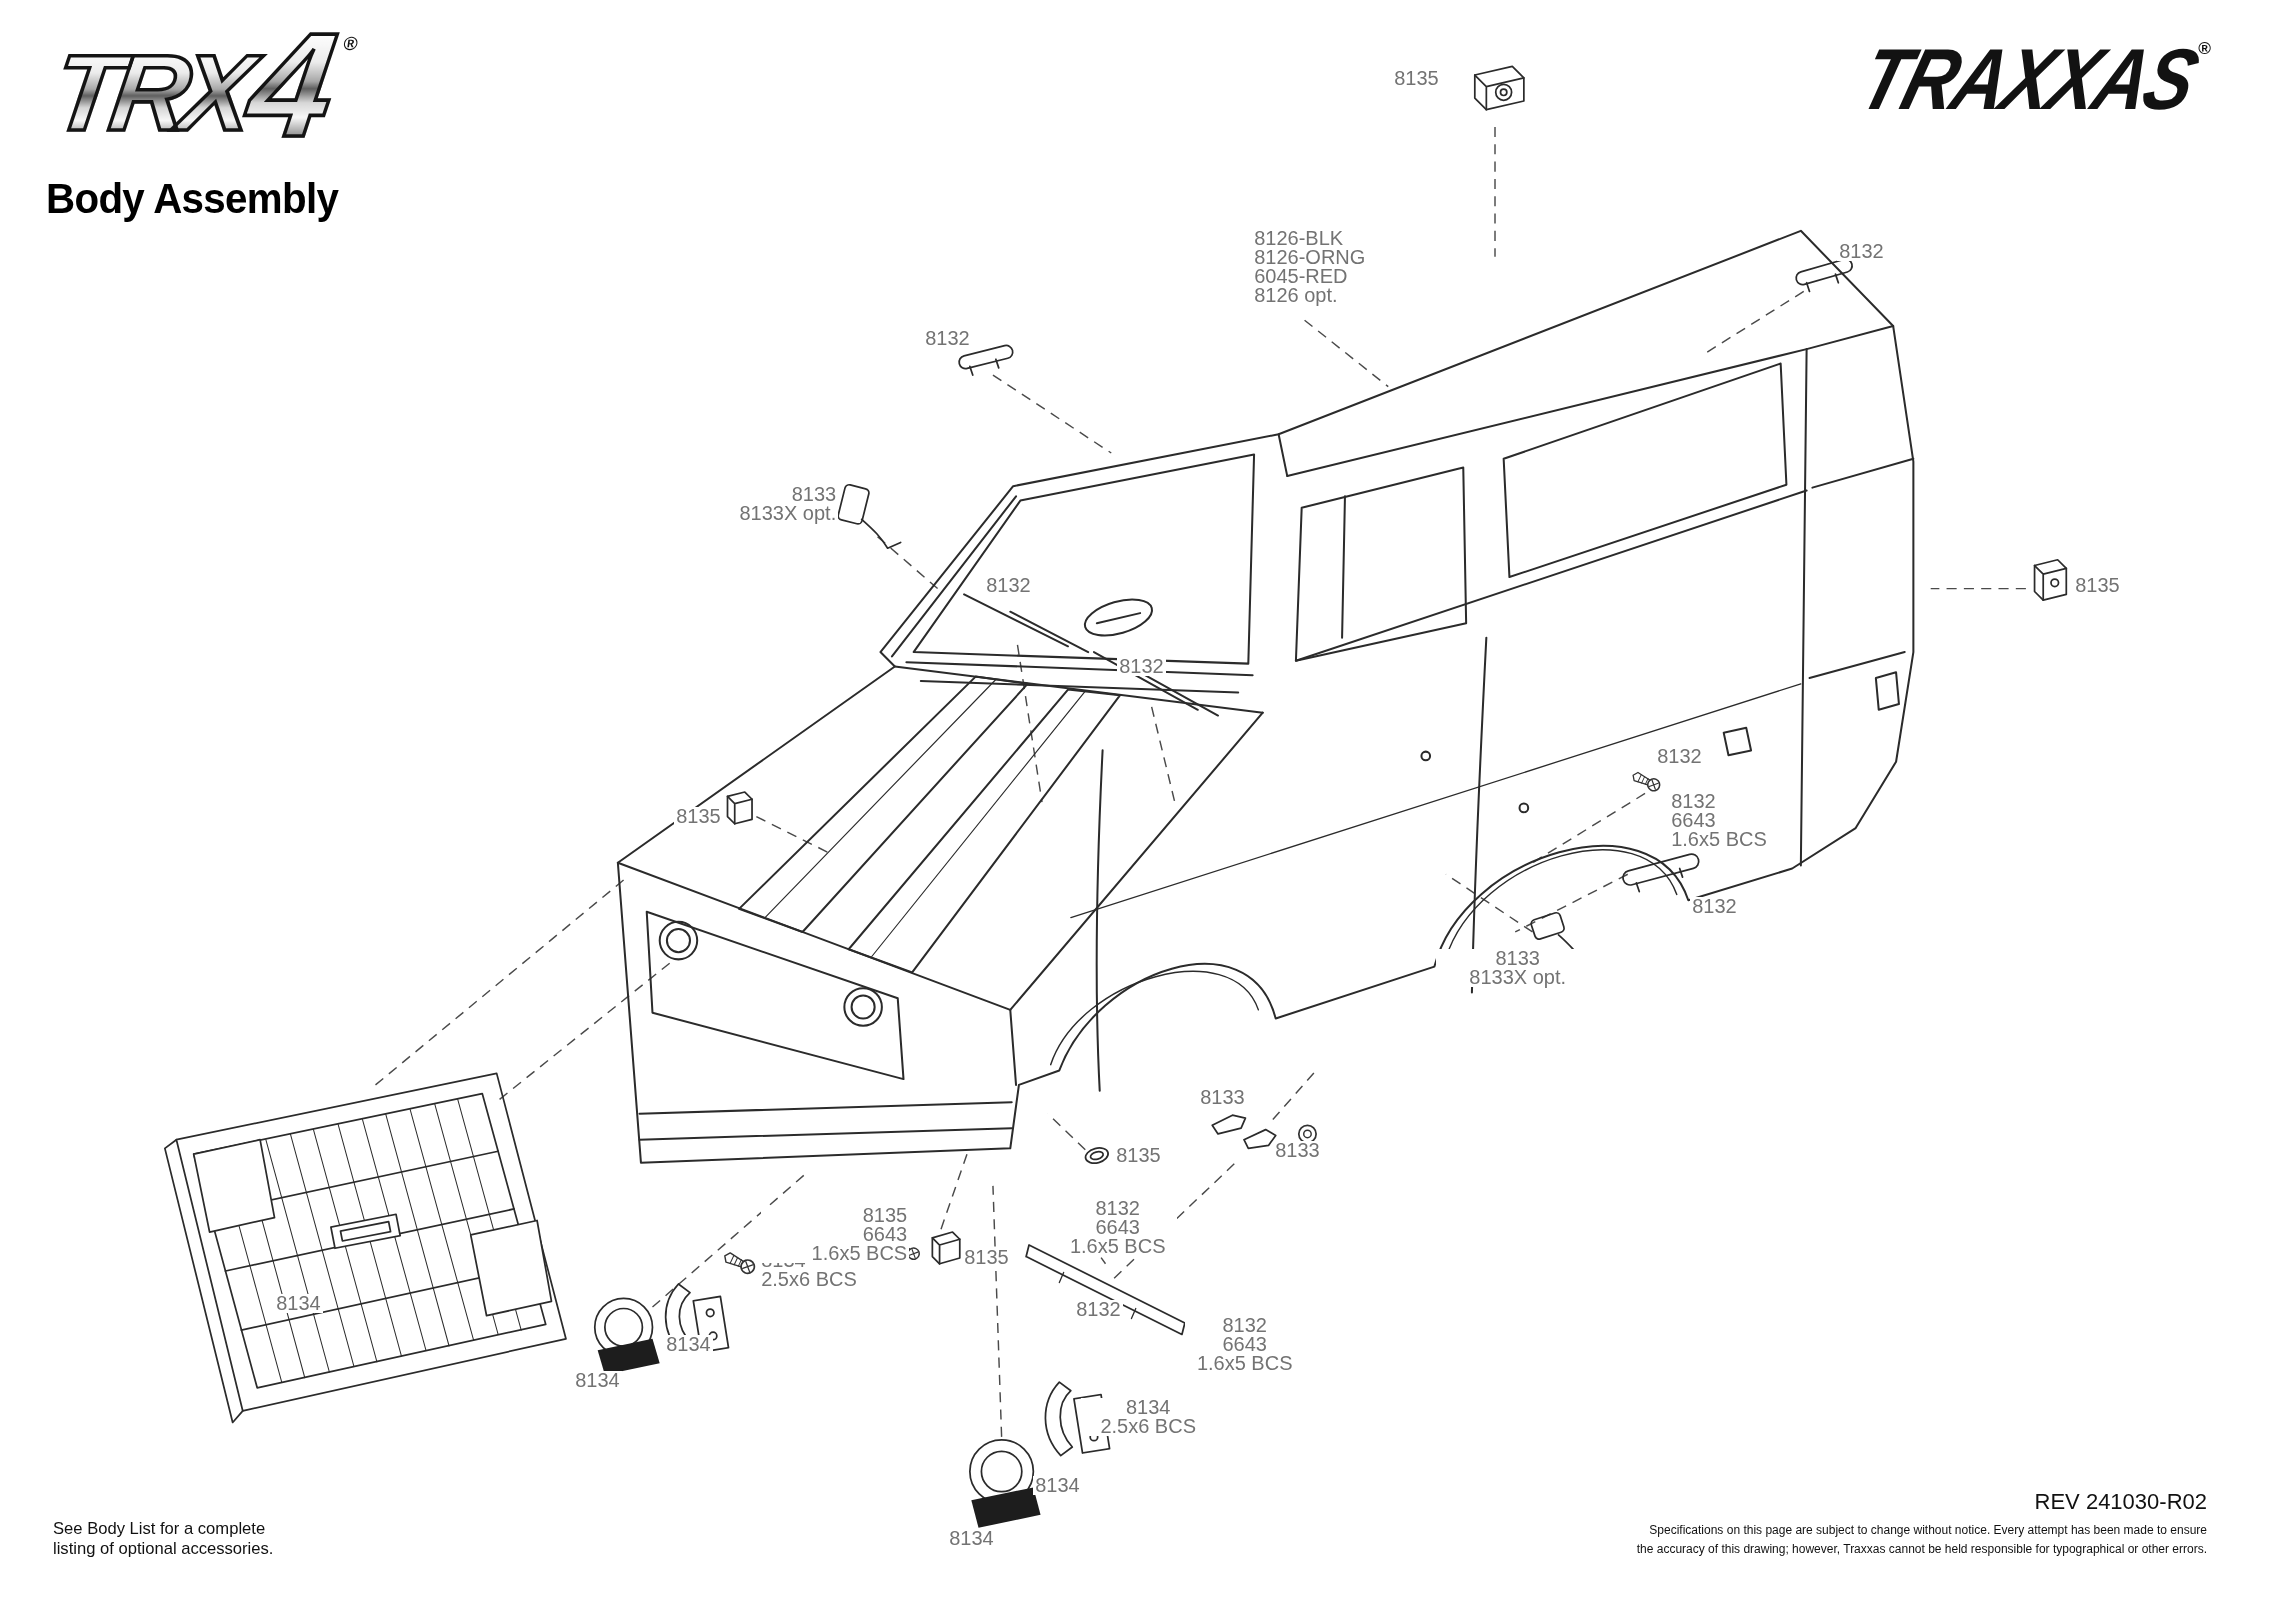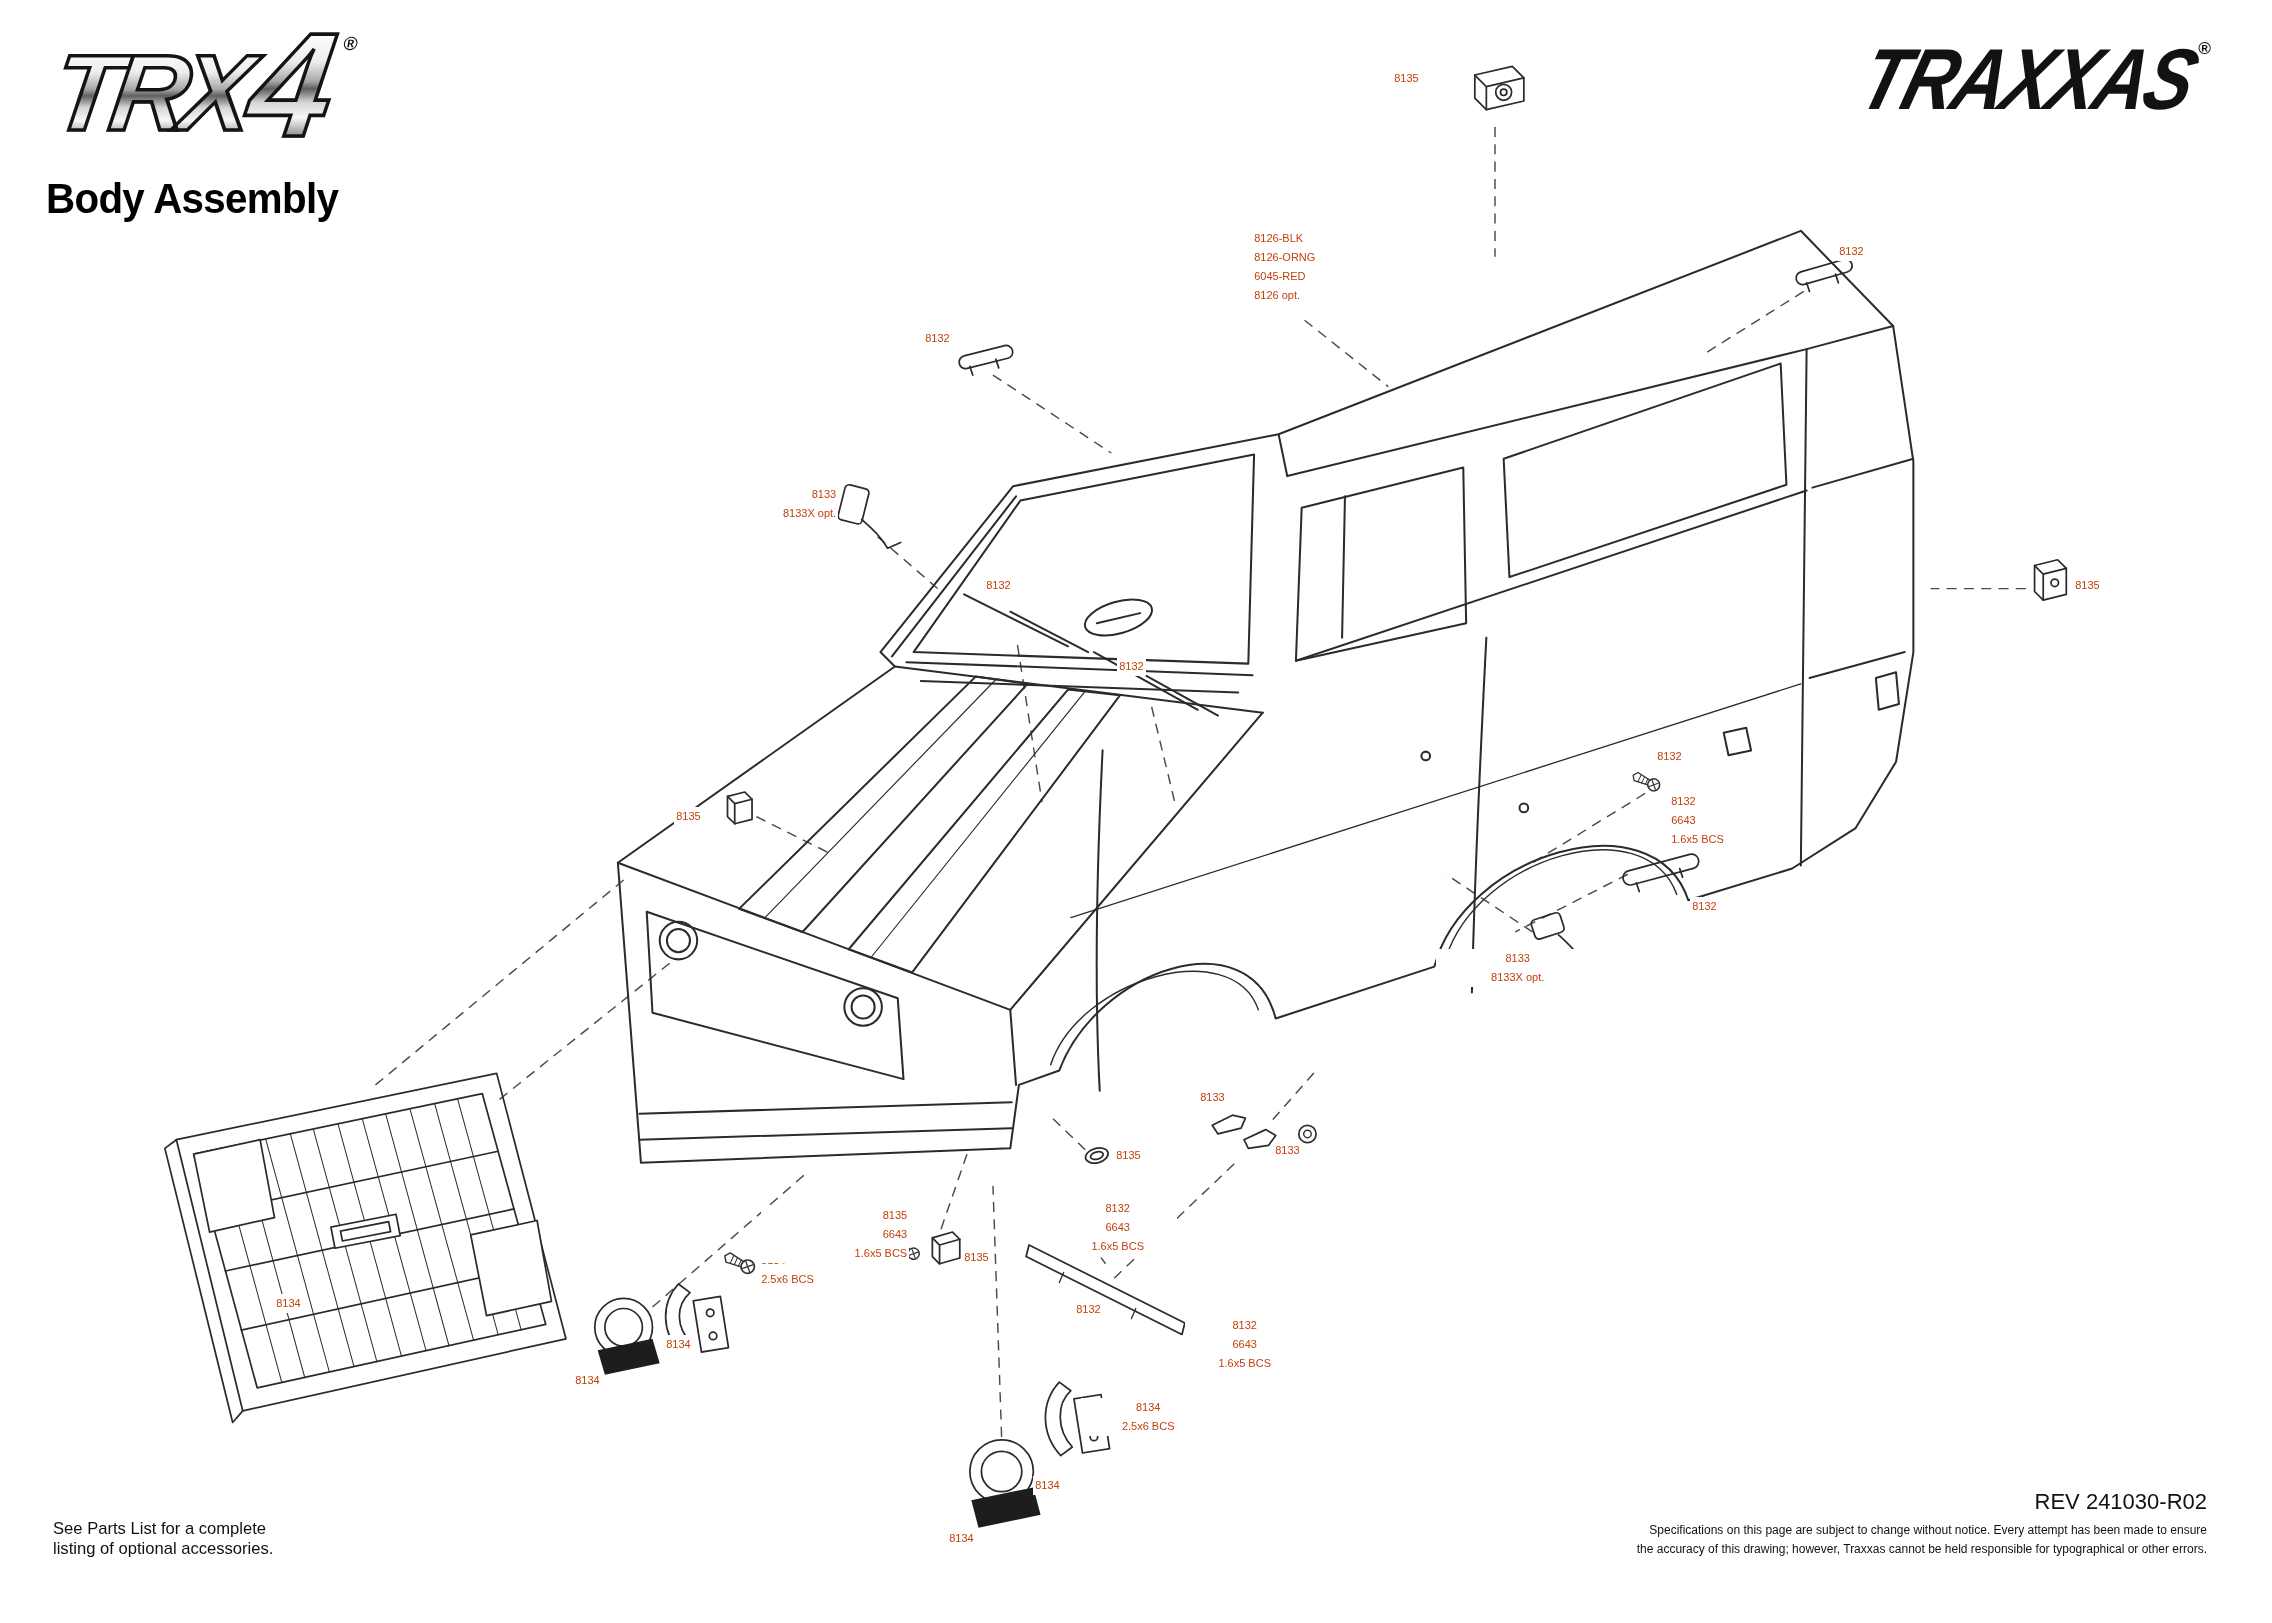--- a/index.html
+++ b/index.html
@@ -19,21 +19,21 @@
   .trx4-r{font-size:19px;color:#141414;align-self:flex-start;margin-left:4.3px;margin-top:1.4px;
           font-style:normal;-webkit-text-stroke:0;}
   .subtitle{position:absolute;left:46px;top:175px;font-size:42px;font-weight:bold;color:#000;
             letter-spacing:-0.7px;transform:scaleX(.96);transform-origin:left;}
   .traxxas{position:absolute;right:62px;top:38px;display:flex;align-items:flex-start;}
   .traxxas-word{font-size:72px;font-weight:bold;font-style:italic;letter-spacing:-2.2px;
                 transform:skewX(-16deg) scaleY(1.2);transform-origin:center;color:#121212;}
   .traxxas-reg{font-size:17.3px;font-weight:bold;color:#121212;margin-left:5.8px;}
 
   
-  .callout{position:absolute;font-size:11px;line-height:19px;color:#c2410c;
+  .callout{position:absolute;font-size:20px;line-height:19px;color:#737373;
            white-space:pre-line;background:#ffffff;padding:0 2.2px;}
   .ta-r{text-align:right;}
   .ta-c{text-align:center;}
 
   
   .parts-note{position:absolute;left:53px;top:1519px;font-size:16.6px;line-height:19.5px;white-space:pre-line;}
   .revision{position:absolute;right:66px;top:1489px;font-size:22px;}
   .disclaimer{position:absolute;right:66px;top:1521px;font-size:12px;line-height:19px;
               white-space:pre-line;text-align:right;}
 </style>
@@ -267,20 +267,20 @@
 1.6x5 BCS</div>
   <div class="callout" style="left:1074px;top:1300px;">8132</div>
   <div class="callout ta-c" style="left:1185px;top:1316px;width:115px;">8132
 6643
 1.6x5 BCS</div>
   <div class="callout ta-c" style="left:1081px;top:1398px;width:130px;">8134
 2.5x6 BCS</div>
   <div class="callout" style="left:1033px;top:1476px;">8134</div>
   <div class="callout" style="left:947px;top:1529px;">8134</div>
 
-  <div class="parts-note">See Parts List for a complete
+  <div class="parts-note">See Body List for a complete
 listing of optional accessories.</div>
   <div class="revision">REV 241030-R02</div>
   <div class="disclaimer">Specifications on this page are subject to change without notice.  Every attempt has been made to ensure
 the accuracy of this drawing; however, Traxxas cannot be held responsible for typographical or other errors.</div>
 
 </div>
 
 
 </body></html>

